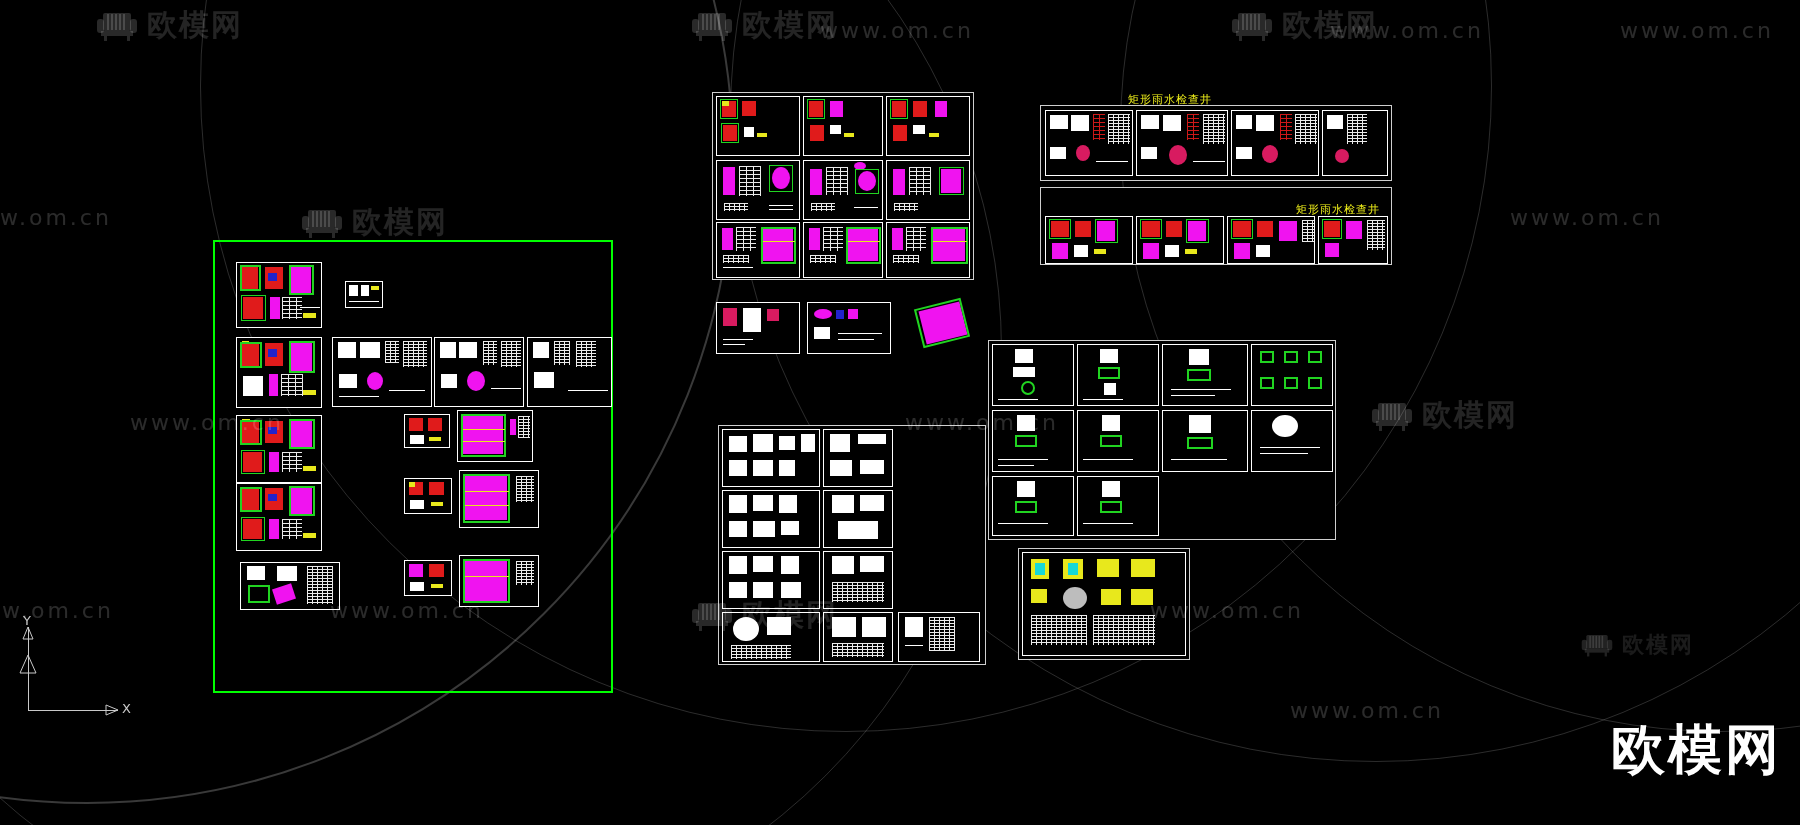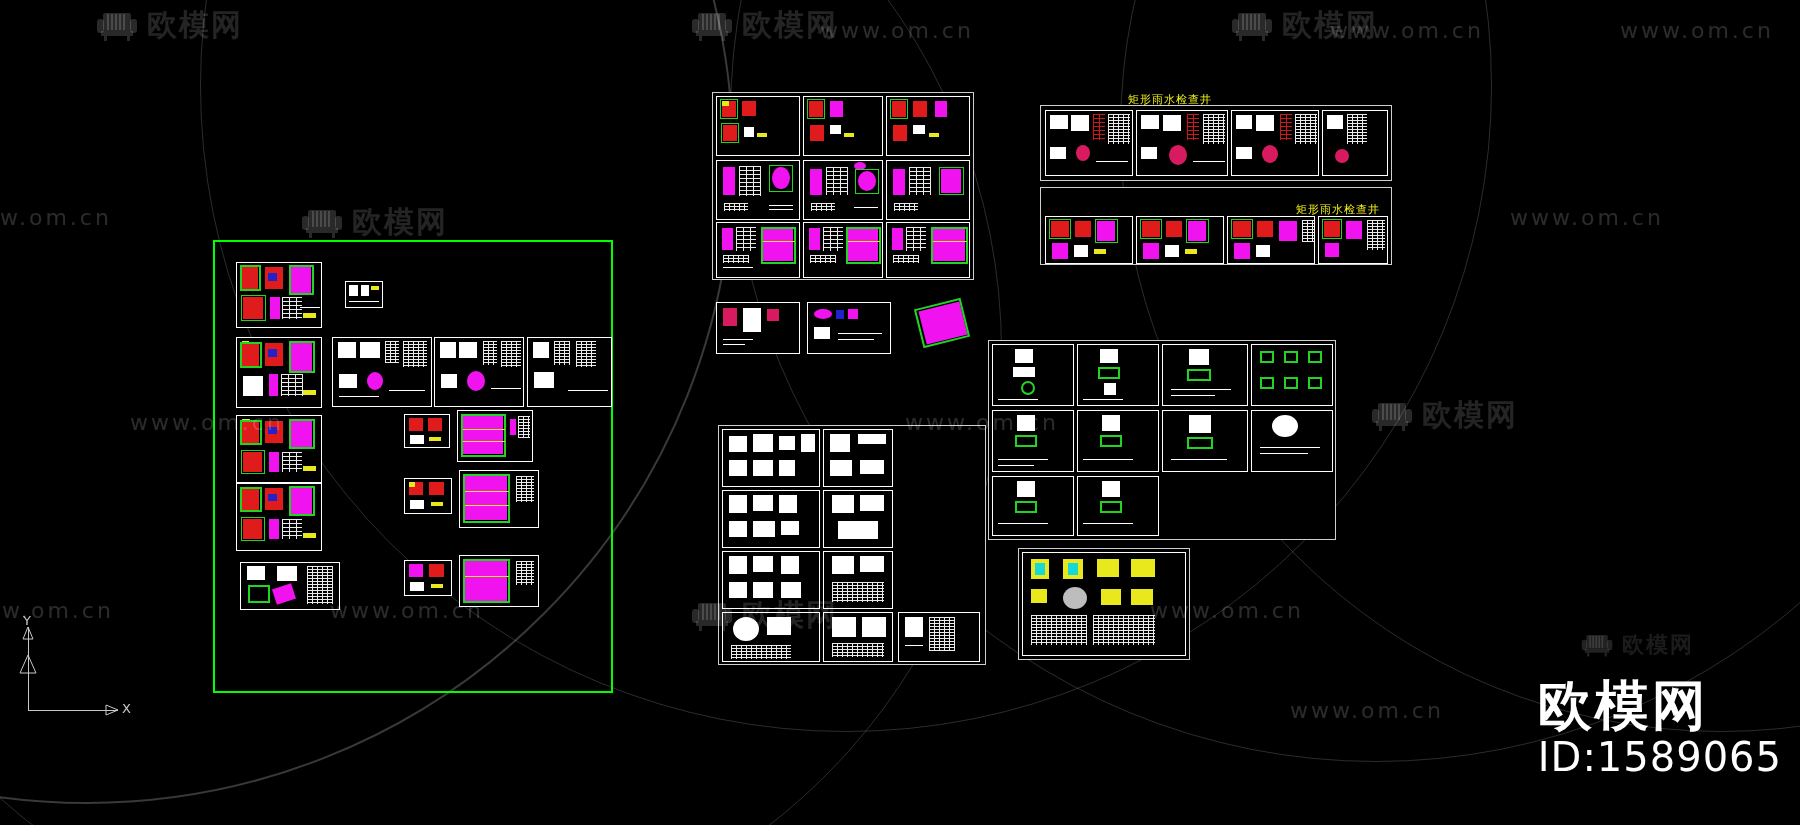--- a/index.html
+++ b/index.html
@@ -678,21 +678,20 @@
   <div class="wmurl" style="left:1510px;top:205px;">www.om.cn</div>
   <div class="wmurl" style="left:130px;top:410px;">www.om.cn</div>
   <div class="wmurl" style="left:905px;top:410px;">www.om.cn</div>
   <div class="wmurl" style="left:330px;top:598px;">www.om.cn</div>
   <div class="wmurl" style="left:1150px;top:598px;">www.om.cn</div>
   <div class="wmurl" style="left:-40px;top:598px;">www.om.cn</div>
   <div class="wmurl" style="left:1290px;top:698px;">www.om.cn</div>
 
   <div id="brand">
     <div class="bname">欧模网</div>
-    <div class="bid">ID:1589065</div>
   </div>
 
   <div id="ucs">
     <div class="ax" style="left:18px;top:14px;width:1px;height:84px;"></div>
     <div class="ax" style="left:18px;top:97px;width:90px;height:1px;"></div>
     <div class="lab" style="left:13px;top:0px;">Y</div>
     <div class="lab" style="left:112px;top:88px;">X</div>
     <svg style="position:absolute;left:0;top:0;" width="130" height="120">
       <polygon points="18,14 13,26 23,26" fill="none" stroke="#c9c9c9" stroke-width="1"></polygon>
       <polygon points="108,97 96,92 96,102" fill="none" stroke="#c9c9c9" stroke-width="1"></polygon>

